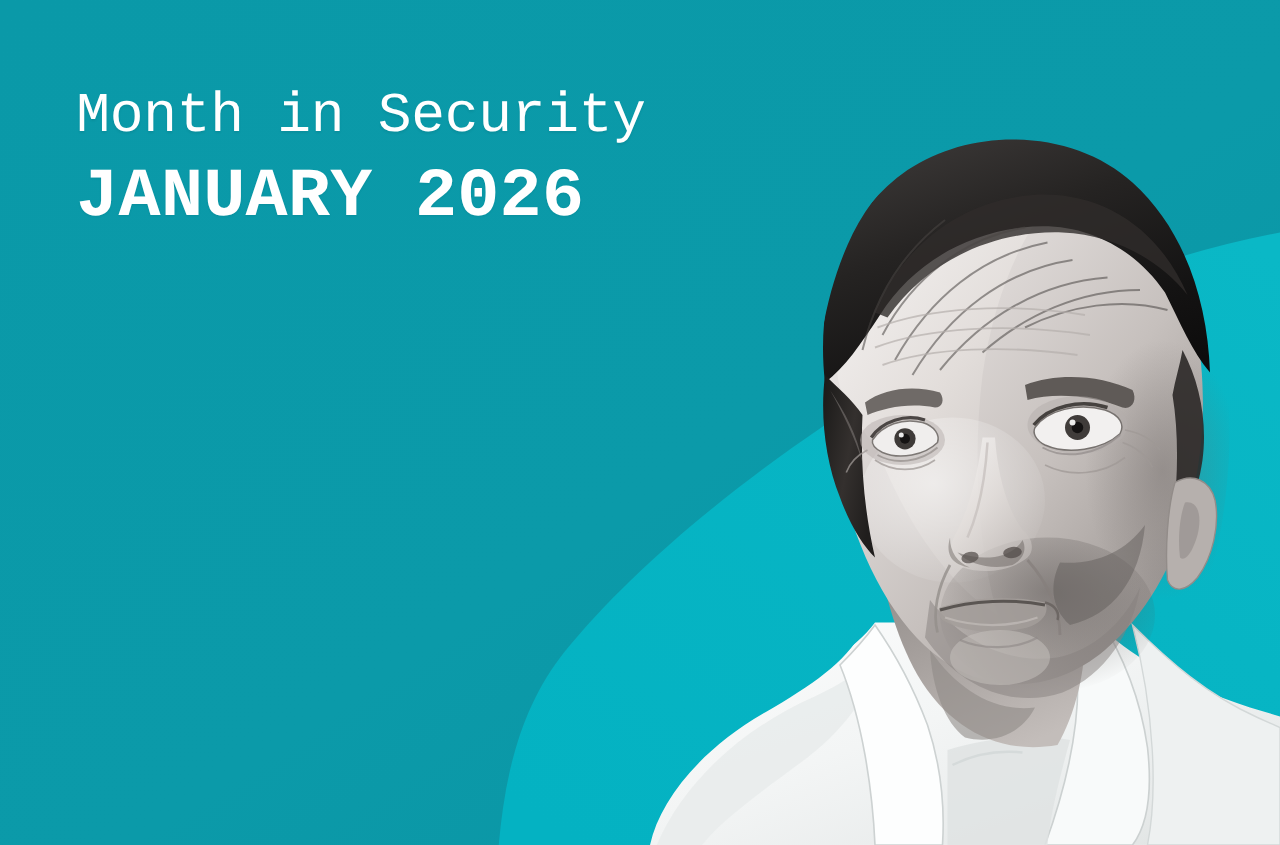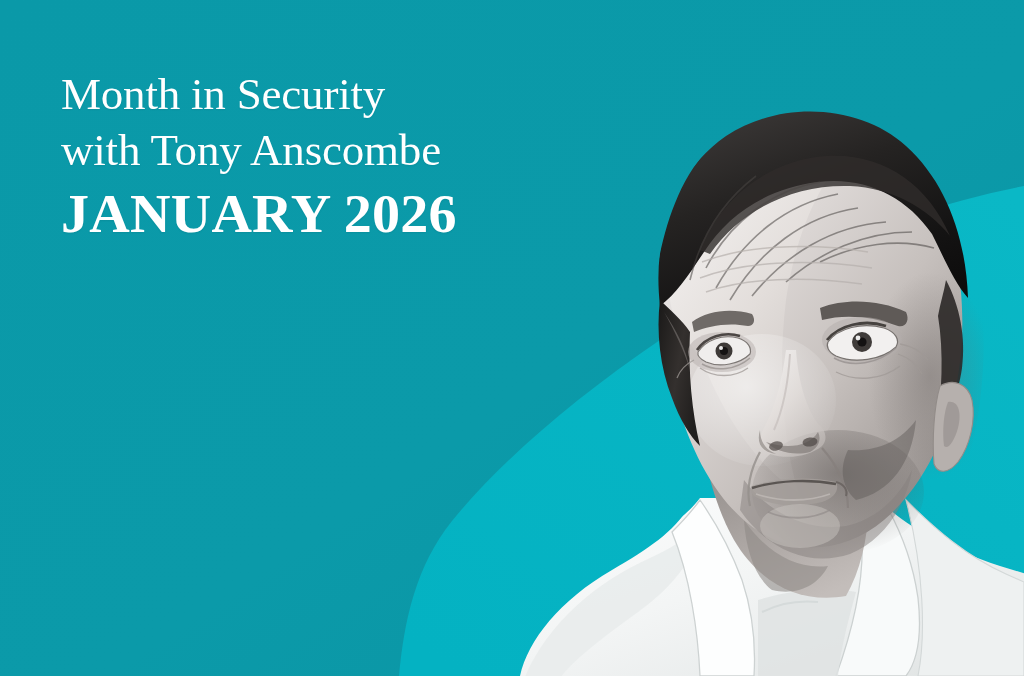--- a/index.html
+++ b/index.html
@@ -6,21 +6,21 @@
   html, body {
     margin: 0;
     padding: 0;
     background: #ffffff;
   }
   #stage {
     position: relative;
     width: 1024px;
     height: 676px;
     overflow: hidden;
-    font-family: Liberation Serif, serif;
+    font-family: Liberation Mono, monospace;
     background: #0a99a8;
   }
   .bg-base {
     position: absolute;
     inset: 0;
     background: #0a99a8;
   }
   .bg-swoosh {
     position: absolute;
     inset: 0;
@@ -358,17 +358,16 @@
 
       <path d="M 836 482 C 844 484, 848 490, 846 496" stroke="#6d6764" stroke-width="2" fill="none"></path>
 
       <ellipse cx="800" cy="526" rx="40" ry="22" fill="#cdc7c4" opacity="0.45"></ellipse>
       <path d="M 768 512 C 786 520, 812 520, 830 510" stroke="#918b88" stroke-width="1.8" fill="none" opacity="0.65"></path>
     </g>
   </svg>
 
   <div class="text-block">
     <div class="title-line">Month in Security</div>
-    <div class="title-line">with Tony Anscombe</div>
     <div class="subtitle-line">JANUARY 2026</div>
   </div>
 
 </div>
 
 </body></html>

